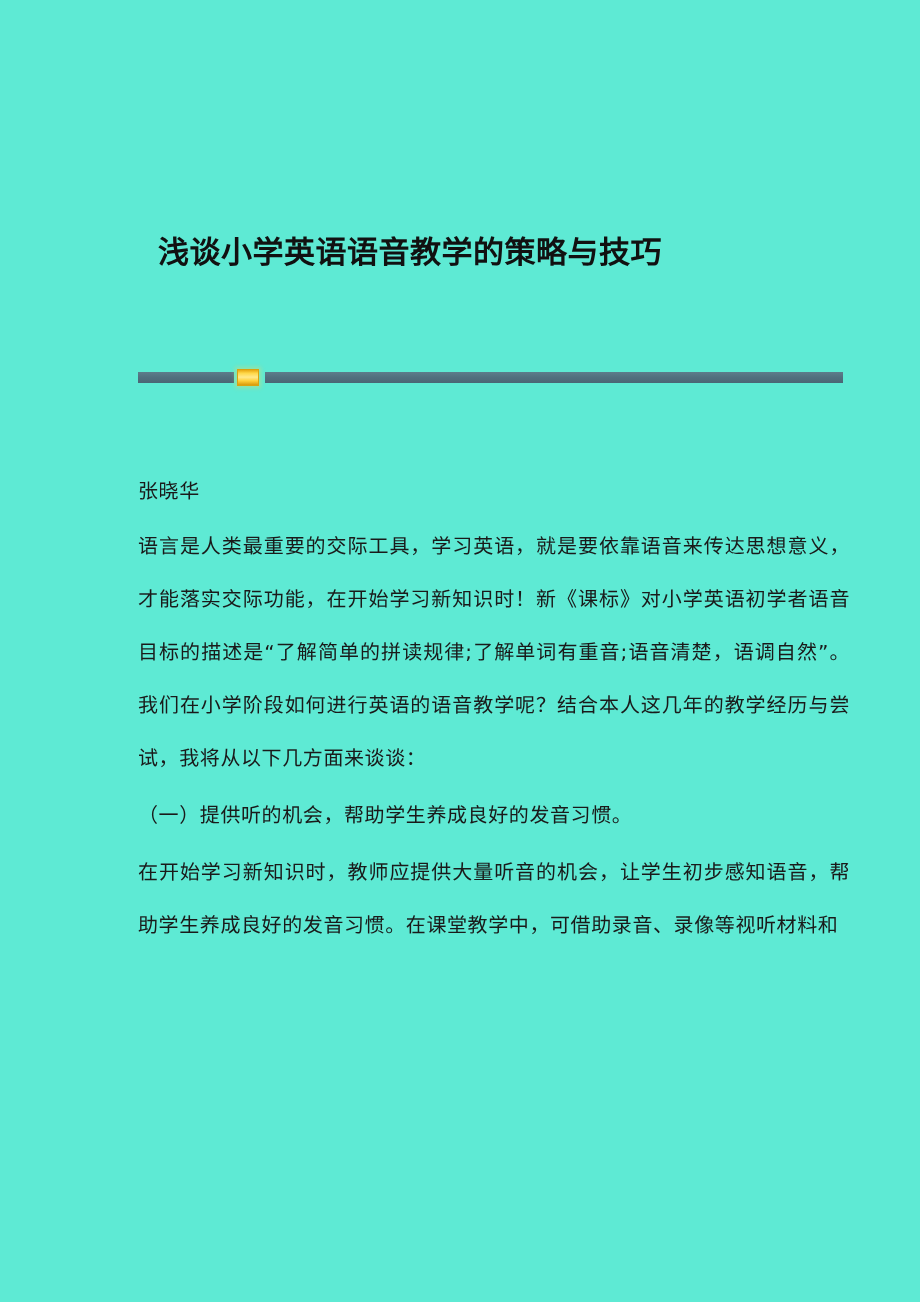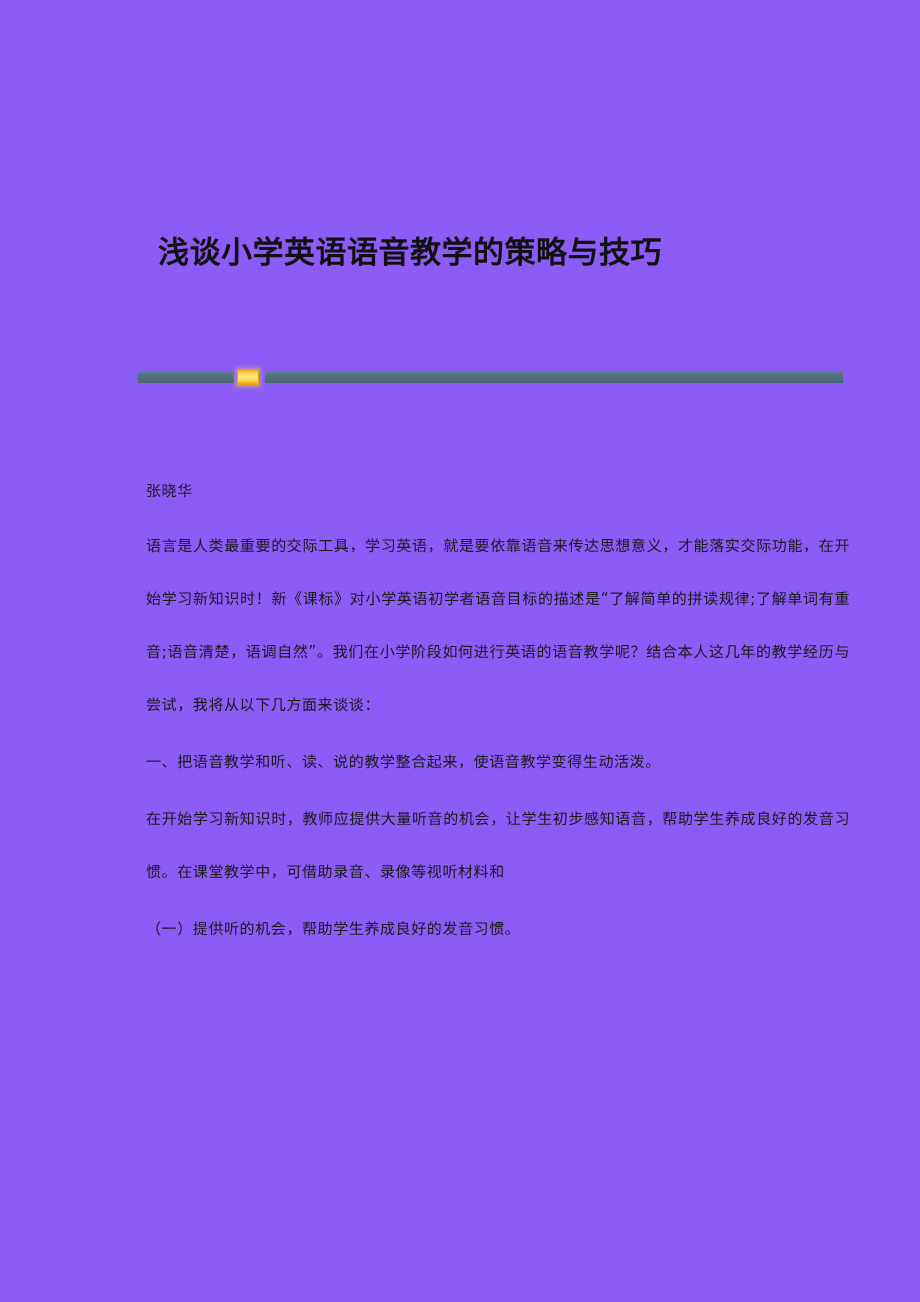--- a/index.html
+++ b/index.html
@@ -14,21 +14,21 @@
     overflow: hidden;
     font-family: "Liberation Serif", "DejaVu Serif", serif;
     color: #000000;
     -webkit-font-smoothing: antialiased;
   }
 
   .page {
     position: relative;
     width: 920px;
     height: 1302px;
-    background: #8b5cf6;
+    background: #5eead4;
     box-sizing: border-box;
   }
 
   
   .doc-title {
     position: absolute;
     left: 158px;
     top: 212px;
     width: 700px;
     font-family: "DejaVu Serif", "Liberation Serif", serif;
@@ -73,23 +73,23 @@
 
   
   .body-block {
     position: absolute;
     left: 138px;
     top: 468px;
     width: 712px;
   }
 
   .para {
-    margin: 0 0 4px 8px;
+    margin: 0 0 4px 0;
     font-family: "DejaVu Sans", "Liberation Sans", sans-serif;
-    font-size: 15px;
+    font-size: 20px;
     line-height: 53px;
     color: #1a1a1a;
     text-align: justify;
     text-justify: inter-ideograph;
     letter-spacing: 0.6px;
   }
 
   .para.author {
     line-height: 46px;
     margin-bottom: 6px;
@@ -115,21 +115,20 @@
     <div class="gem"></div>
     <div class="seg seg-right"></div>
   </div>
 
   <div class="body-block">
 
     <p class="para author">张晓华</p>
 
     <p class="para">语言是人类最重要的交际工具，学习英语，就是要依靠语音来传达思想意义，才能落实交际功能，在开始学习新知识时！新《课标》对小学英语初学者语音目标的描述是“了解简单的拼读规律;了解单词有重音;语音清楚，语调自然”。我们在小学阶段如何进行英语的语音教学呢？结合本人这几年的教学经历与尝试，我将从以下几方面来谈谈：</p>
 
-    <p class="para section-heading">一、把语音教学和听、读、说的教学整合起来，使语音教学变得生动活泼。</p>
 
 
+    <p class="para sub-heading">（一）提供听的机会，帮助学生养成良好的发音习惯。</p>
+
     <p class="para">在开始学习新知识时，教师应提供大量听音的机会，让学生初步感知语音，帮助学生养成良好的发音习惯。在课堂教学中，可借助录音、录像等视听材料和</p>
-
-    <p class="para sub-heading">（一）提供听的机会，帮助学生养成良好的发音习惯。</p>
 
   </div>
 </div>
 
 </body></html>

